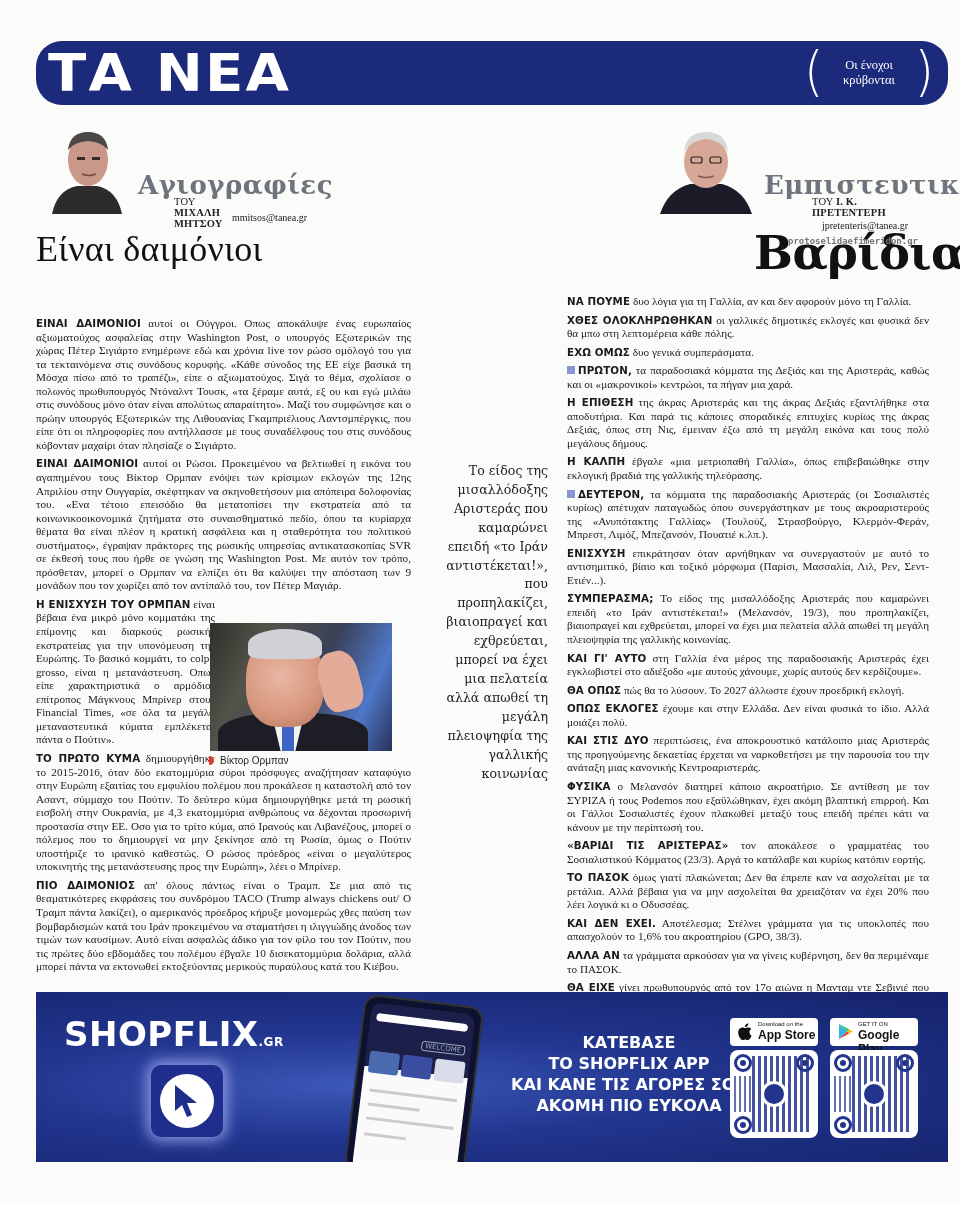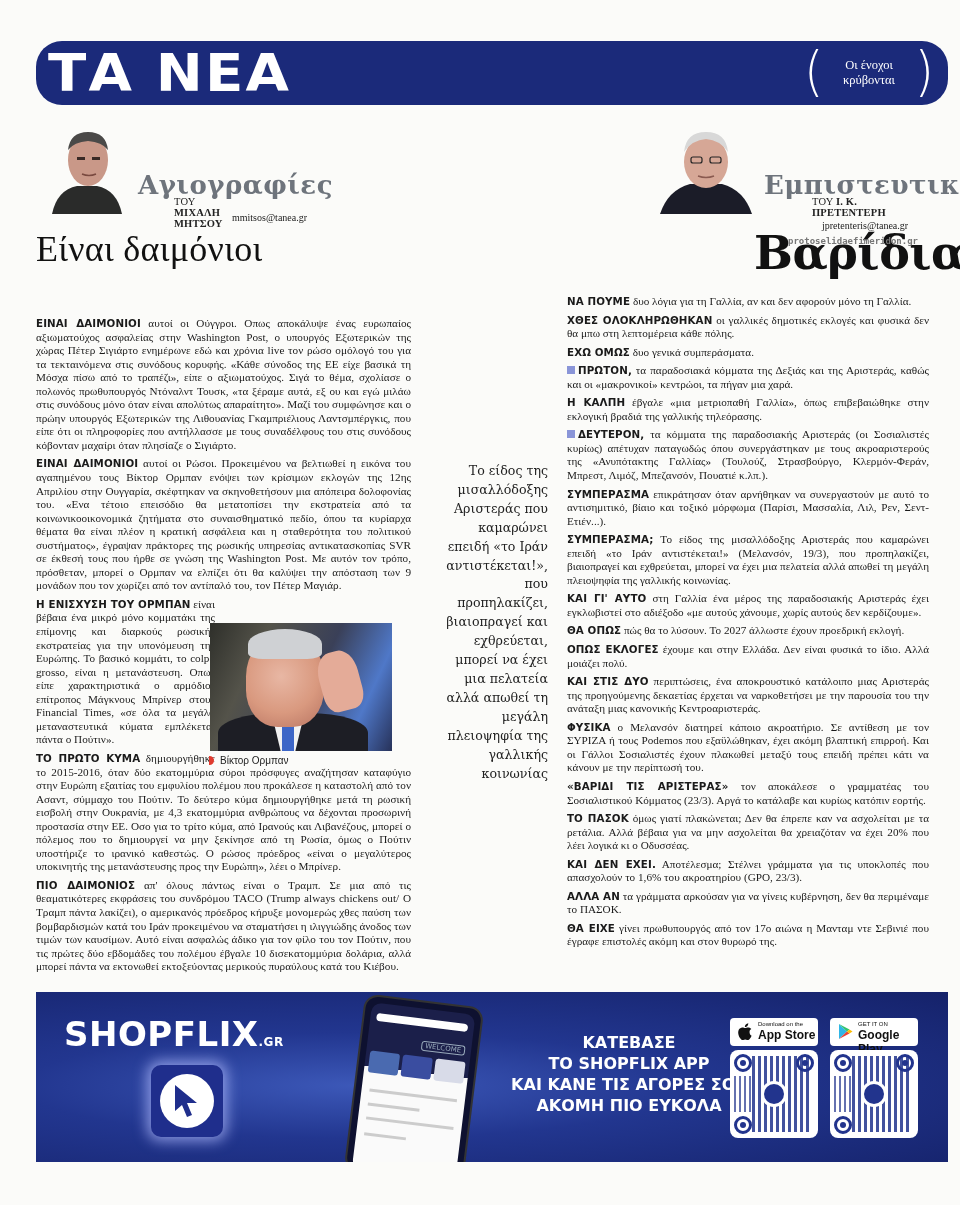--- a/index.html
+++ b/index.html
@@ -157,32 +157,33 @@
   <span class="dot"></span><span>Βίκτορ Ορμπαν</span>
 </figcaption>
 
 <blockquote class="pullquote">Το είδος της μισαλλόδοξης Αριστεράς που καμαρώνει επειδή «το Ιράν αντιστέκεται!», που προπηλακίζει, βιαιοπραγεί και εχθρεύεται, μπορεί να έχει μια πελατεία αλλά απωθεί τη μεγάλη πλειοψηφία της γαλλικής κοινωνίας</blockquote>
 
 <article class="col-text right-body" id="right-body">
     <p><span class="lead">ΝΑ ΠΟΥΜΕ</span><span> δυο λόγια για τη Γαλλία, αν και δεν αφορούν μόνο τη Γαλλία.</span></p>
     <p><span class="lead">ΧΘΕΣ ΟΛΟΚΛΗΡΩΘΗΚΑΝ</span><span> οι γαλλικές δημοτικές εκλογές και φυσικά δεν θα μπω στη λεπτομέρεια κάθε πόλης.</span></p>
     <p><span class="lead">ΕΧΩ ΟΜΩΣ</span><span> δυο γενικά συμπεράσματα.</span></p>
     <p><span class="sq"></span><span class="lead">ΠΡΩΤΟΝ,</span><span> τα παραδοσιακά κόμματα της Δεξιάς και της Αριστεράς, καθώς και οι «μακρονικοί» κεντρώοι, τα πήγαν μια χαρά.</span></p>
+    <p><span class="lead">Η ΕΠΙΘΕΣΗ</span><span> της άκρας Αριστεράς και της άκρας Δεξιάς εξαντλήθηκε στα αποδυτήρια. Και παρά τις κάποιες σποραδικές επιτυχίες κυρίως της άκρας Δεξιάς, όπως στη Νις, έμειναν έξω από τη μεγάλη εικόνα και τους πολύ μεγάλους δήμους.</span></p>
     <p><span class="lead">Η ΚΑΛΠΗ</span><span> έβγαλε «μια μετριοπαθή Γαλλία», όπως επιβεβαιώθηκε στην εκλογική βραδιά της γαλλικής τηλεόρασης.</span></p>
     <p><span class="sq"></span><span class="lead">ΔΕΥΤΕΡΟΝ,</span><span> τα κόμματα της παραδοσιακής Αριστεράς (οι Σοσιαλιστές κυρίως) απέτυχαν παταγωδώς όπου συνεργάστηκαν με τους ακροαριστερούς της «Ανυπότακτης Γαλλίας» (Τουλούζ, Στρασβούργο, Κλερμόν-Φεράν, Μπρεστ, Λιμόζ, Μπεζανσόν, Πουατιέ κ.λπ.).</span></p>
-    <p><span class="lead">ΣΥΜΠΕΡΑΣΜΑ</span><span> επικράτησαν όταν αρνήθηκαν να συνεργαστούν με αυτό το αντισημιτικό, βίαιο και τοξικό μόρφωμα (Παρίσι, Μασσαλία, Λιλ, Ρεν, Σεντ-Ετιέν...).</span></p>
+    <p><span class="lead">ΕΝΙΣΧΥΣΗ</span><span> επικράτησαν όταν αρνήθηκαν να συνεργαστούν με αυτό το αντισημιτικό, βίαιο και τοξικό μόρφωμα (Παρίσι, Μασσαλία, Λιλ, Ρεν, Σεντ-Ετιέν...).</span></p>
     <p><span class="lead">ΣΥΜΠΕΡΑΣΜΑ;</span><span> Το είδος της μισαλλόδοξης Αριστεράς που καμαρώνει επειδή «το Ιράν αντιστέκεται!» (Μελανσόν, 19/3), που προπηλακίζει, βιαιοπραγεί και εχθρεύεται, μπορεί να έχει μια πελατεία αλλά απωθεί τη μεγάλη πλειοψηφία της γαλλικής κοινωνίας.</span></p>
     <p><span class="lead">ΚΑΙ ΓΙ' ΑΥΤΟ</span><span> στη Γαλλία ένα μέρος της παραδοσιακής Αριστεράς έχει εγκλωβιστεί στο αδιέξοδο «με αυτούς χάνουμε, χωρίς αυτούς δεν κερδίζουμε».</span></p>
     <p><span class="lead">ΘΑ ΟΠΩΣ</span><span> πώς θα το λύσουν. Το 2027 άλλωστε έχουν προεδρική εκλογή.</span></p>
     <p><span class="lead">ΟΠΩΣ ΕΚΛΟΓΕΣ</span><span> έχουμε και στην Ελλάδα. Δεν είναι φυσικά το ίδιο. Αλλά μοιάζει πολύ.</span></p>
     <p><span class="lead">ΚΑΙ ΣΤΙΣ ΔΥΟ</span><span> περιπτώσεις, ένα αποκρουστικό κατάλοιπο μιας Αριστεράς της προηγούμενης δεκαετίας έρχεται να ναρκοθετήσει με την παρουσία του την ανάταξη μιας κανονικής Κεντροαριστεράς.</span></p>
     <p><span class="lead">ΦΥΣΙΚΑ</span><span> ο Μελανσόν διατηρεί κάποιο ακροατήριο. Σε αντίθεση με τον ΣΥΡΙΖΑ ή τους Podemos που εξαϋλώθηκαν, έχει ακόμη βλαπτική επιρροή. Και οι Γάλλοι Σοσιαλιστές έχουν πλακωθεί μεταξύ τους επειδή πρέπει κάτι να κάνουν με την περίπτωσή του.</span></p>
     <p><span class="lead">«ΒΑΡΙΔΙ ΤΙΣ ΑΡΙΣΤΕΡΑΣ»</span><span> τον αποκάλεσε ο γραμματέας του Σοσιαλιστικού Κόμματος (23/3). Αργά το κατάλαβε και κυρίως κατόπιν εορτής.</span></p>
     <p><span class="lead">ΤΟ ΠΑΣΟΚ</span><span> όμως γιατί πλακώνεται; Δεν θα έπρεπε καν να ασχολείται με τα ρετάλια. Αλλά βέβαια για να μην ασχολείται θα χρειαζόταν να έχει 20% που λέει λογικά κι ο Οδυσσέας.</span></p>
-    <p><span class="lead">ΚΑΙ ΔΕΝ ΕΧΕΙ.</span><span> Αποτέλεσμα; Στέλνει γράμματα για τις υποκλοπές που απασχολούν το 1,6% του ακροατηρίου (GPO, 23/3).</span></p>
+    <p><span class="lead">ΚΑΙ ΔΕΝ ΕΧΕΙ.</span><span> Αποτέλεσμα; Στέλνει γράμματα για τις υποκλοπές που απασχολούν το 1,6% του ακροατηρίου (GPO, 38/3).</span></p>
     <p><span class="lead">ΑΛΛΑ ΑΝ</span><span> τα γράμματα αρκούσαν για να γίνεις κυβέρνηση, δεν θα περιμέναμε το ΠΑΣΟΚ.</span></p>
     <p><span class="lead">ΘΑ ΕΙΧΕ</span><span> γίνει πρωθυπουργός από τον 17ο αιώνα η Μανταμ ντε Σεβινιέ που έγραφε επιστολές ακόμη και στον θυρωρό της.</span></p>
   </article>
 
 <aside class="ad">
   <div class="brand">
     <span>SHOPFLIX</span><small>.GR</small>
   </div>
   <div class="appicon">
     <div class="circ"></div>

